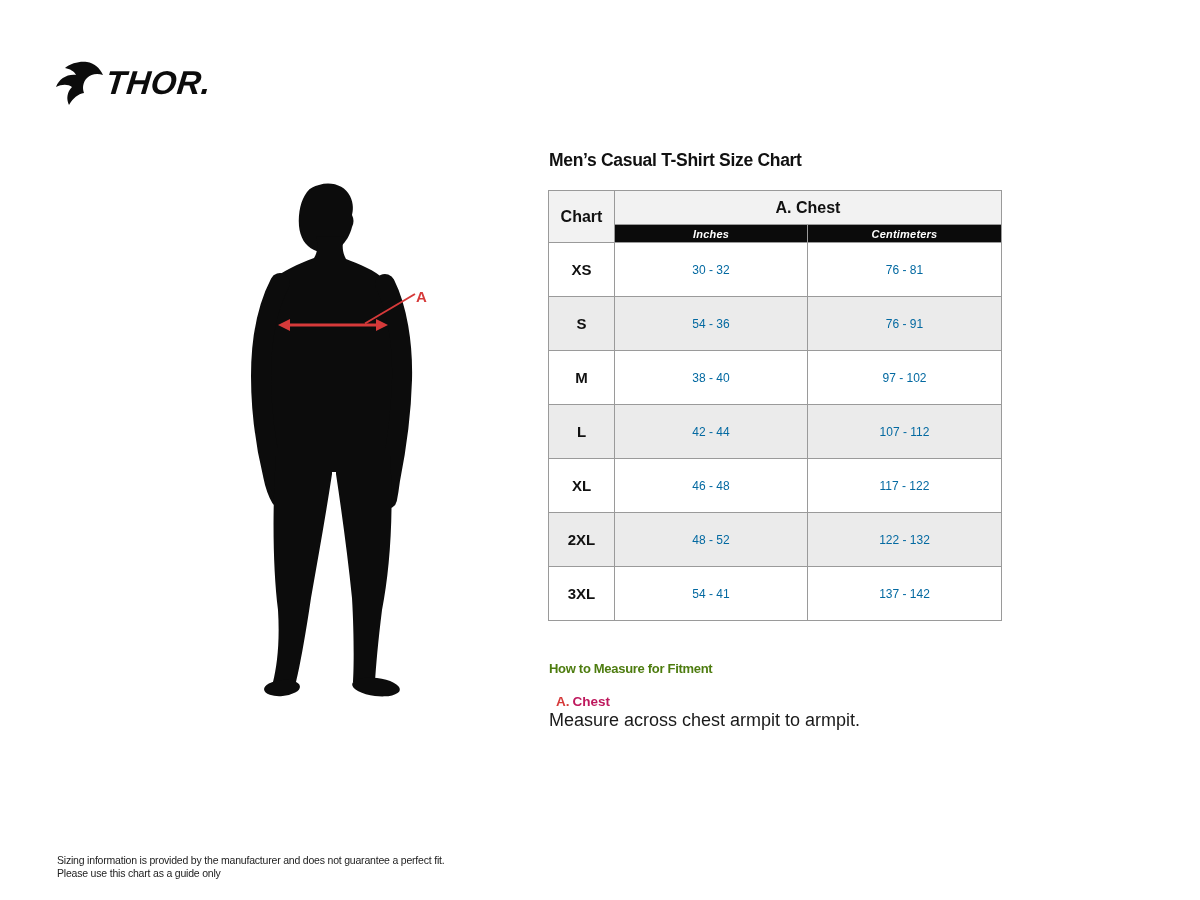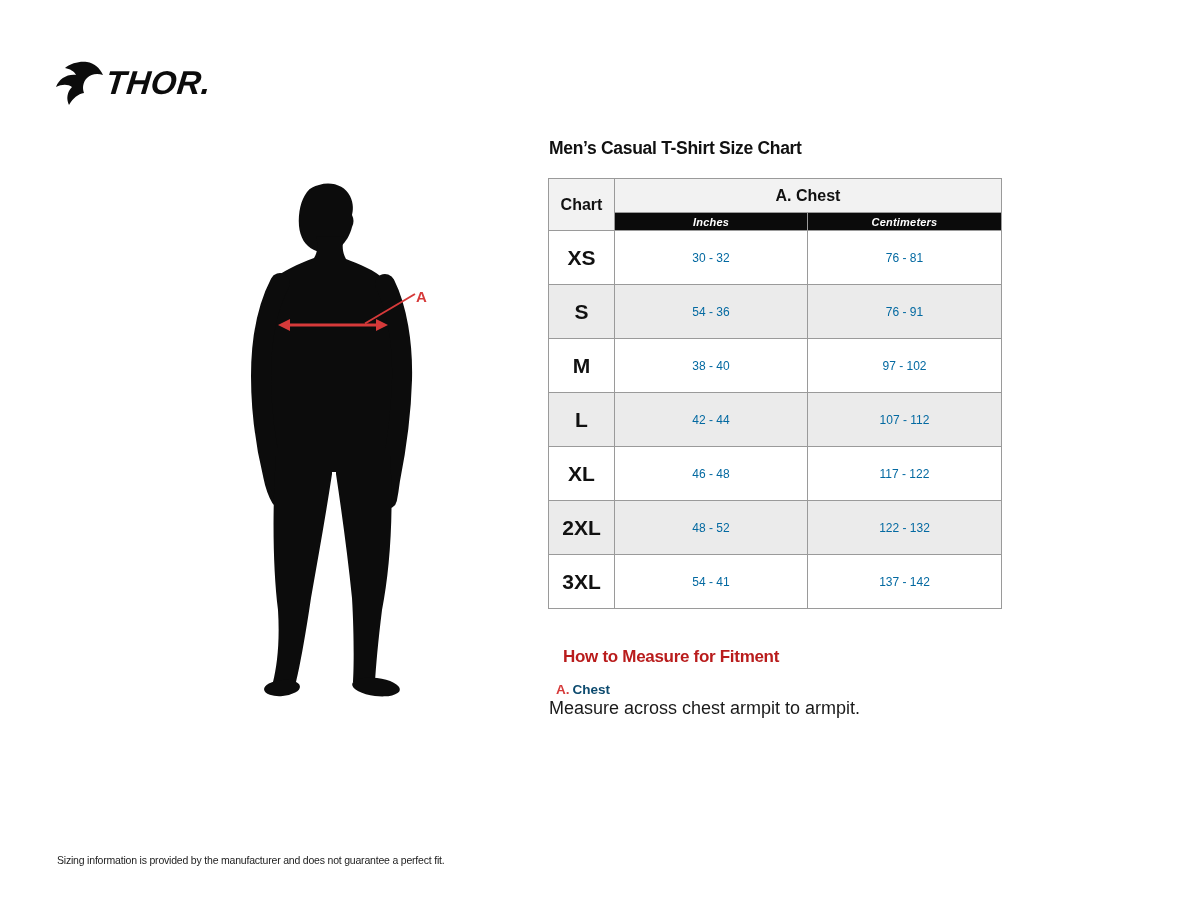--- a/index.html
+++ b/index.html
@@ -22,48 +22,48 @@
 
   
   .figure-svg{position:absolute;left:240px;top:180px;width:220px;height:540px;}
   .silhouette{fill:var(--silhouette,#0c0c0c);}
   .limb{fill:none;stroke:var(--silhouette,#0c0c0c);stroke-linecap:round;}
   .arrow-line{stroke:var(--accent-red,#d63a3a);}
   .arrow-head{fill:var(--accent-red,#d63a3a);}
   .arrow-label{fill:var(--accent-red,#d63a3a);font-weight:bold;font-size:15px;font-family:"Liberation Sans",sans-serif;}
 
   
-  .content{position:absolute;left:548px;top:138px;width:453px;}
+  .content{position:absolute;left:548px;top:150px;width:453px;}
   .chart-title{
     font-size:17.5px;font-weight:bold;letter-spacing:-.3px;
     margin:0 0 0 1px;line-height:20px;color:#111;
   }
 
   table.size-table{
     border-collapse:collapse;table-layout:fixed;width:453px;margin-top:20px;
   }
   table.size-table th, table.size-table td{
     border:1.5px solid var(--table-border,#9a9a9a);
     text-align:center;vertical-align:middle;padding:0;
   }
   .group-row th{background:var(--header-bg,#f2f2f2);font-size:16px;font-weight:bold;color:#111;}
   .group-row .hdr-group{height:33px;}
   .bar-row th{
     background:var(--bar-bg,#0b0b0b);color:var(--bar-text,#ffffff);
     font-size:11px;font-weight:bold;height:17px;letter-spacing:.2px;font-style:italic;
   }
   tbody.size-body td{height:53px;font-size:12px;color:#0369a1;background:#ffffff;}
-  tbody.size-body td.size-cell{font-weight:bold;font-size:21px;color:#111;}
+  tbody.size-body td.size-cell{font-weight:bold;font-size:15px;color:#111;}
   tbody.size-body tr.alt td{background:var(--row-alt-bg,#ebebeb);}
 
   
-  .measure-title{font-size:17px;font-weight:bold;letter-spacing:-.3px;margin:38px 0 0 15px;line-height:20px;color:#b91c1c;}
+  .measure-title{font-size:13px;font-weight:bold;letter-spacing:-.3px;margin:38px 0 0 1px;line-height:20px;color:#4d7c0f;}
   .measure-line{margin:15px 0 0 8px;font-size:13.5px;line-height:15px;}
   .measure-letter{color:var(--accent-red,#d63a3a);font-weight:bold;}
-  .measure-name{font-weight:bold;color:#0c4a6e;margin-left:3px;}
+  .measure-name{font-weight:bold;color:#be185d;margin-left:3px;}
   .measure-desc{font-size:18px;line-height:15px;margin:4px 0 0 1px;color:#1a1a1a;}
 
   
   .disclaimer{
     position:absolute;left:57px;top:854px;
     font-size:10.5px;line-height:12.5px;color:#222;letter-spacing:-.2px;
   }
   .disclaimer span{display:block;}
 </style>
 </head>
@@ -160,15 +160,16 @@
 
     <h2 class="measure-title">How to Measure for Fitment</h2>
     <div class="measure-line">
       <span class="measure-letter">A.</span><span class="measure-name">Chest</span>
     </div>
     <div class="measure-desc">Measure across chest armpit to armpit.</div>
   </div>
 
   <div class="disclaimer">
     <span>Sizing information is provided by the manufacturer and does not guarantee a perfect fit.</span>
+    <span>Please use this chart as a guide only</span>
   </div>
 
 </div>
 
 </body></html>

